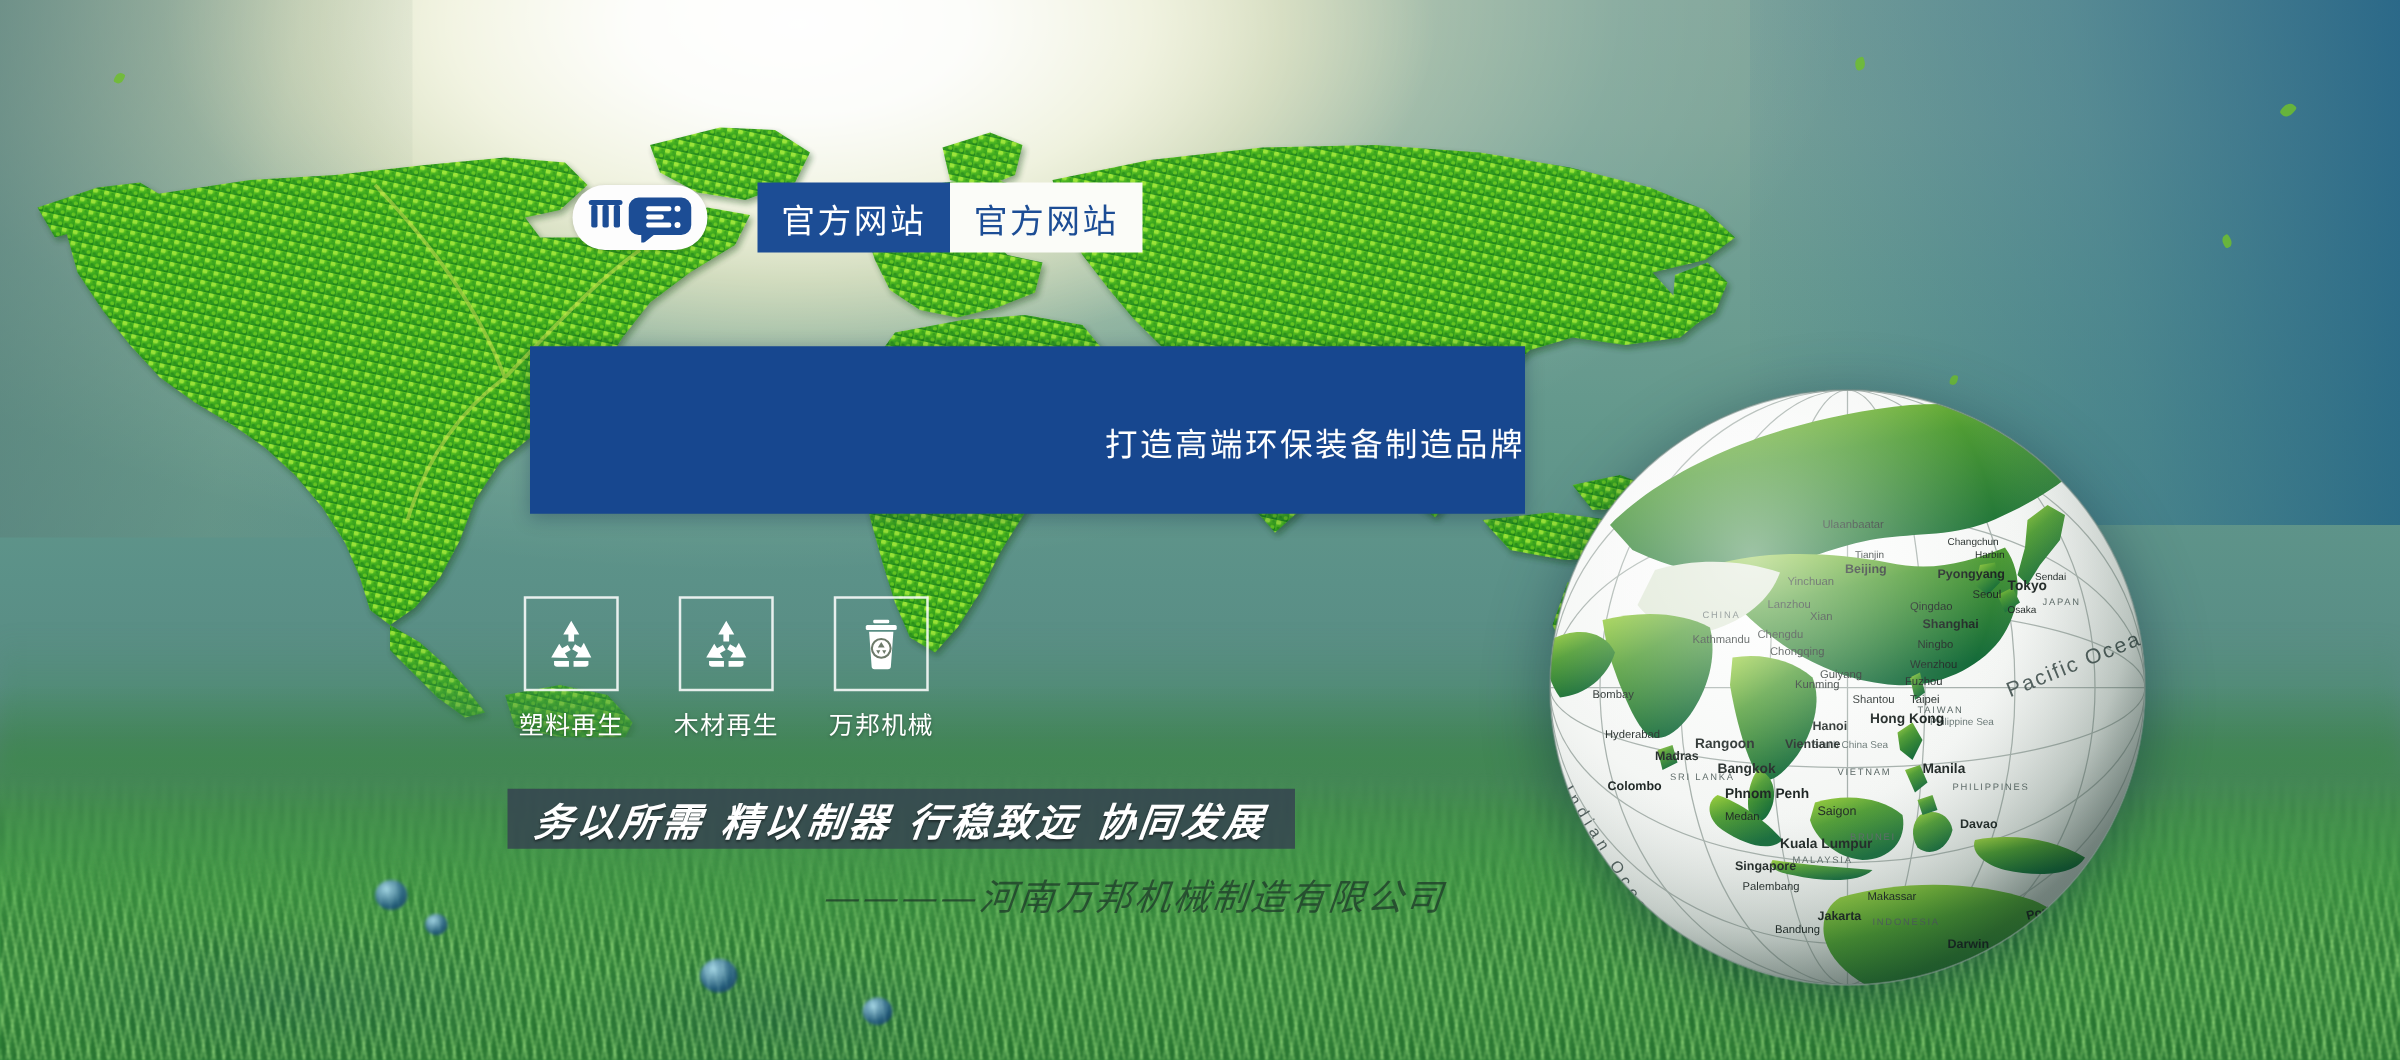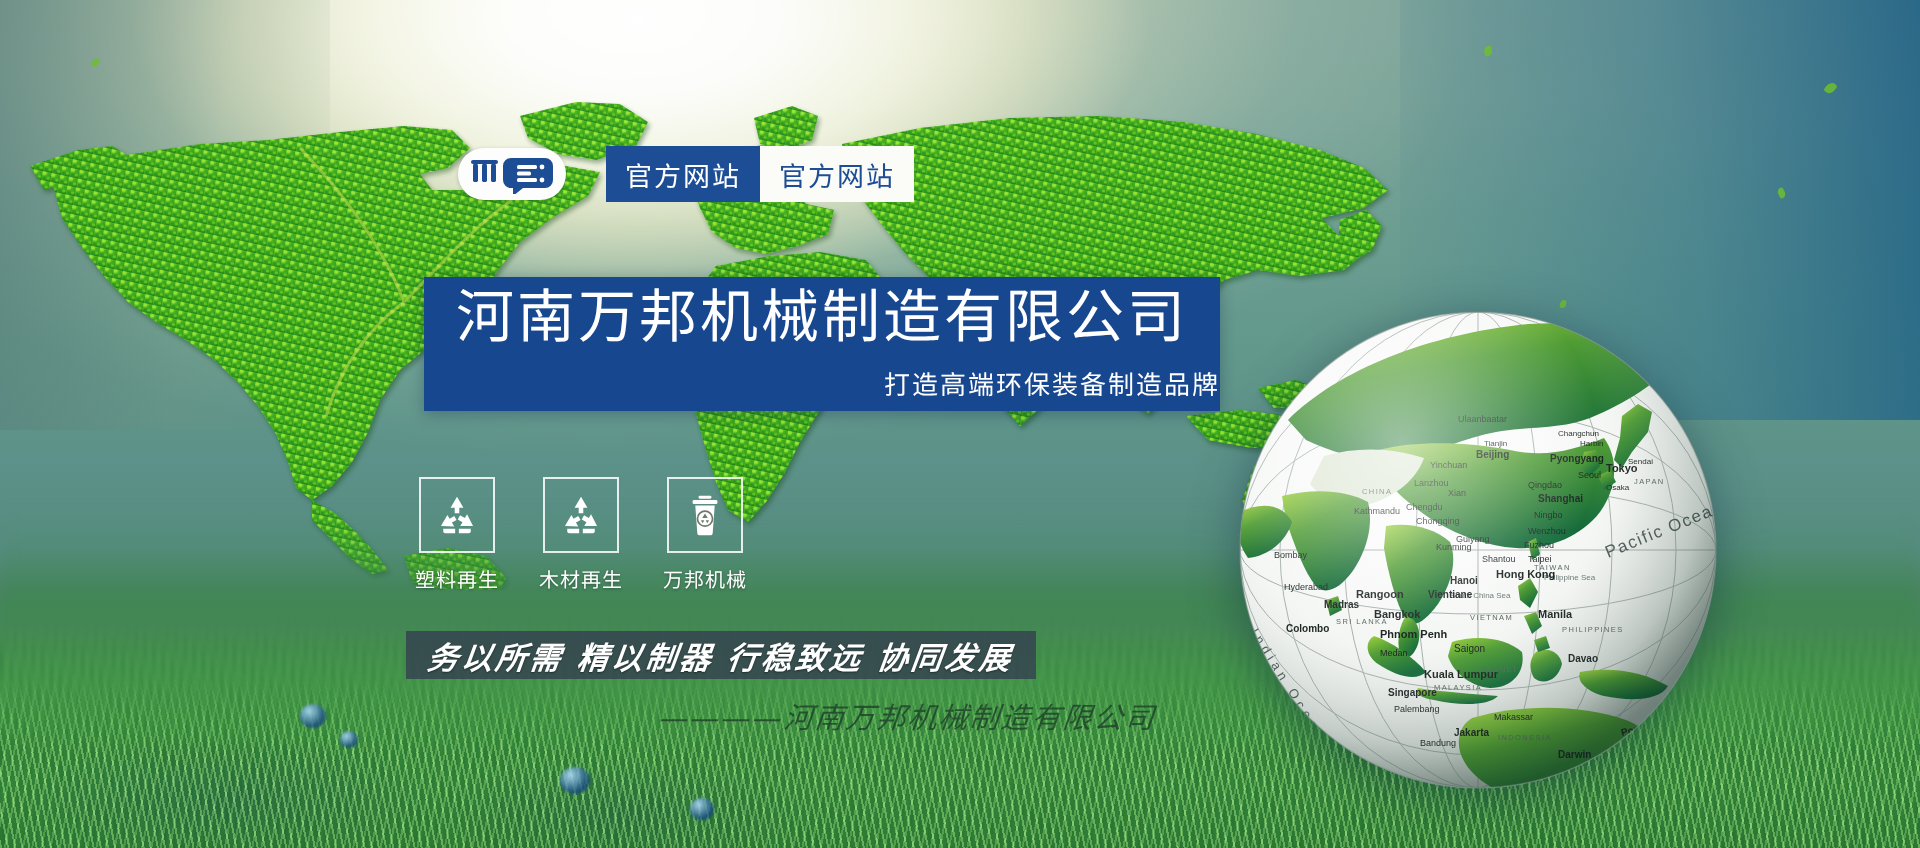--- a/index.html
+++ b/index.html
@@ -303,21 +303,20 @@
         </g>
       </svg>
     </div>
     <div class="header-tabs">
       <div class="tab tab-primary">官方网站</div>
       <div class="tab tab-secondary">官方网站</div>
     </div>
   </div>
 
   <div class="title-panel">
-    <div class="title-main">河南万邦机械制造有限公司</div>
     <div class="title-sub">打造高端环保装备制造品牌</div>
   </div>
 
   <div class="services">
 
     <div class="service">
       <div class="service-box">
         <svg width="44" height="44" viewBox="0 0 48 48" xmlns="http://www.w3.org/2000/svg">
           <g fill="#ffffff">
             <path d="M24 4 L31 16 L26.5 16 L26.5 22 L21.5 22 L21.5 16 L17 16 Z"></path>

